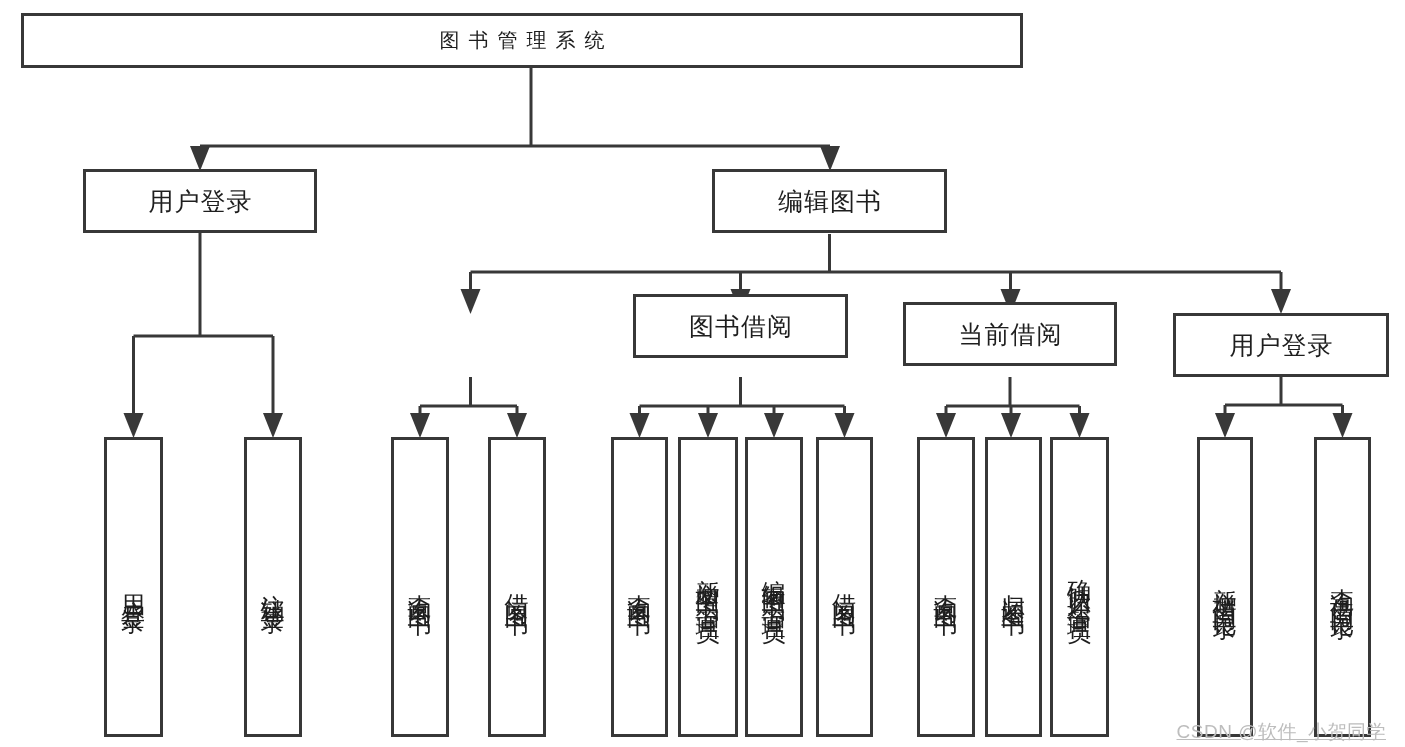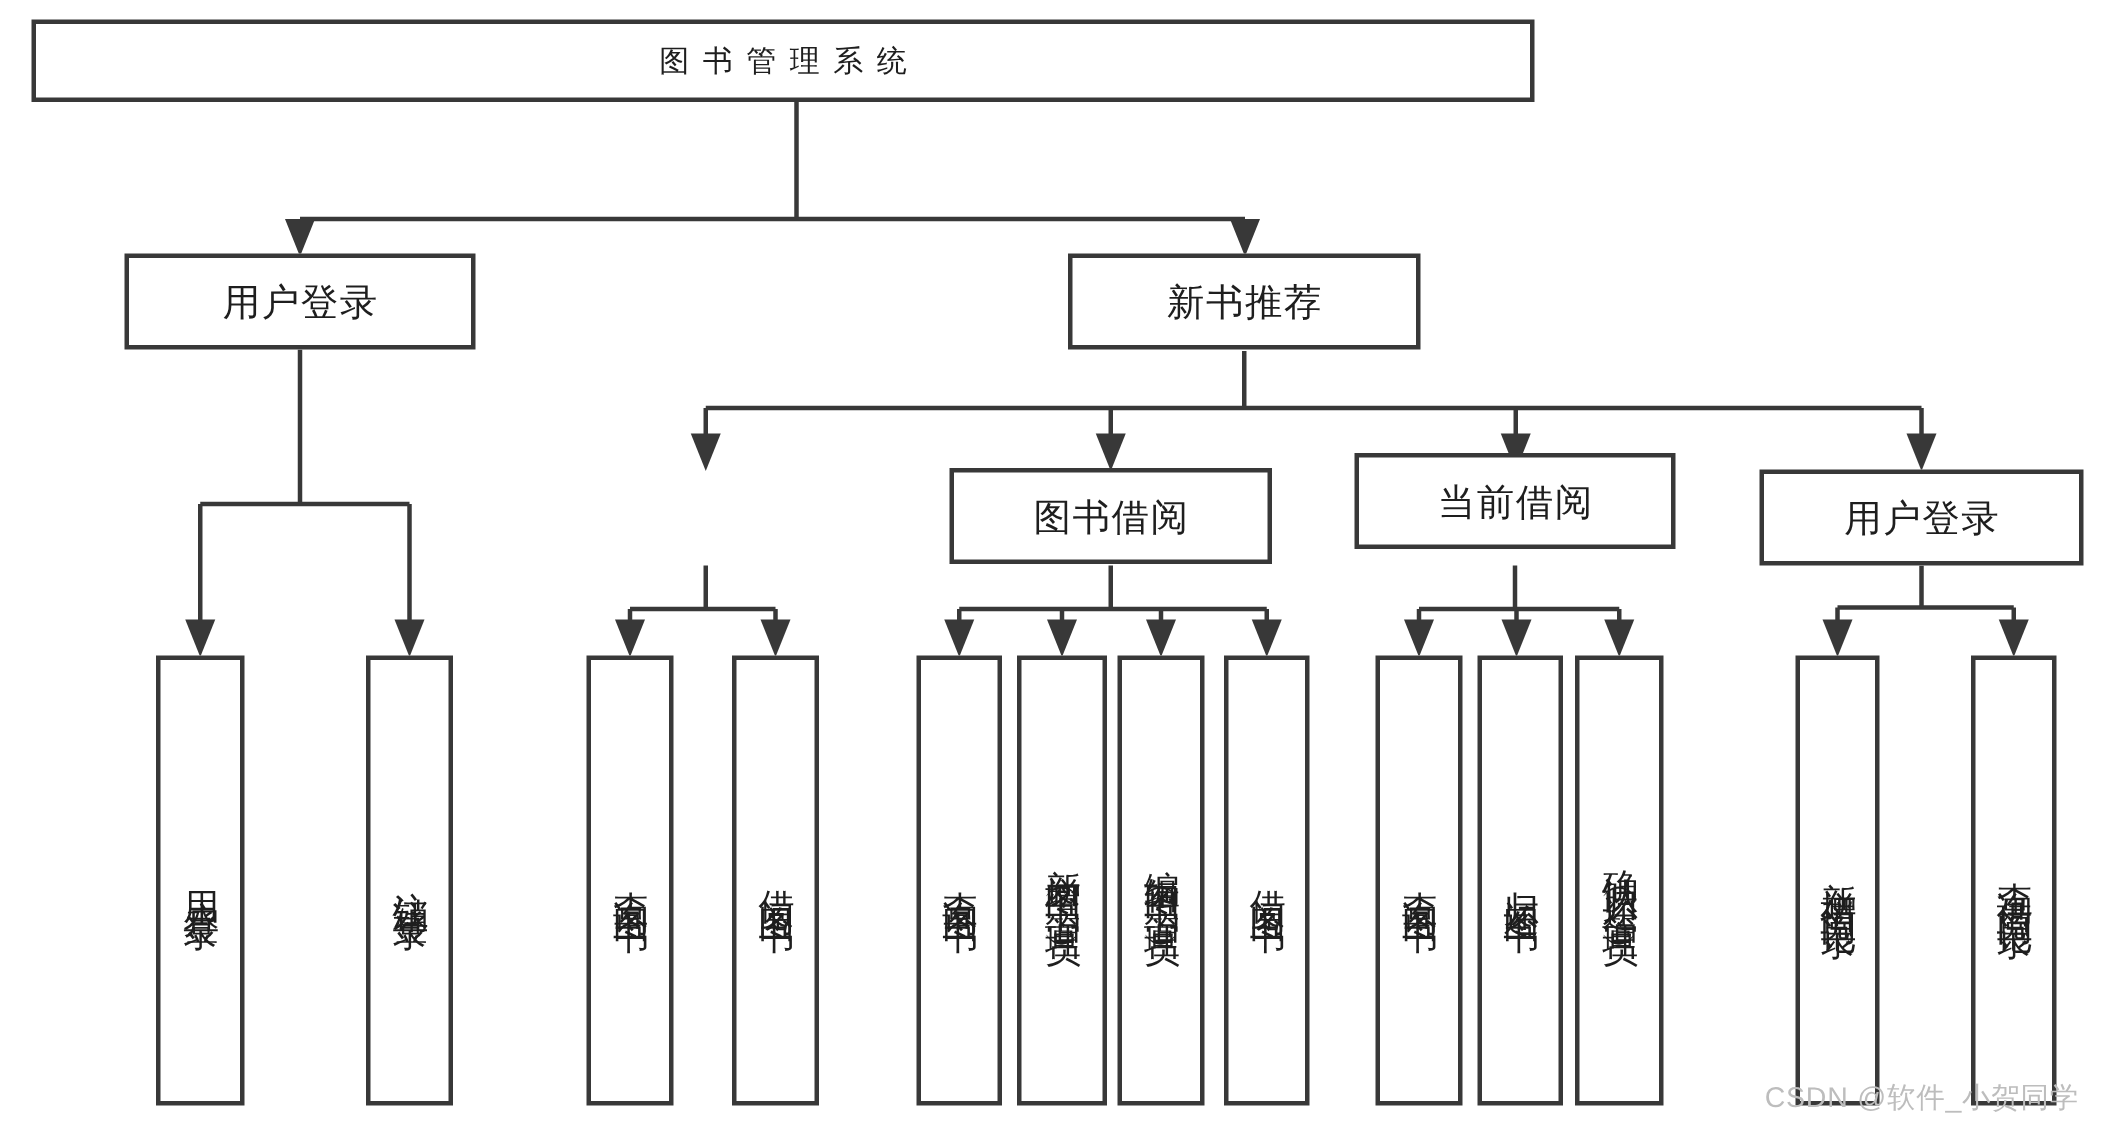--- a/index.html
+++ b/index.html
@@ -14,21 +14,21 @@
     color:#1e1e1e;text-align:center;z-index:2;
   }
   .root-node span{font-size:20px;letter-spacing:9px;padding-left:9px;white-space:nowrap;}
   .lvl-node span{font-size:25px;letter-spacing:1px;padding-left:1px;white-space:nowrap;}
   .leaf-node span{
     writing-mode:vertical-rl;text-orientation:mixed;
     font-size:24px;line-height:1.05;letter-spacing:6px;
   }
   .watermark{
     position:absolute;top:719px;right:11px;z-index:5;
-    font-size:19px;color:#bdbdbd;letter-spacing:.5px;white-space:nowrap;
+    font-size:19px;color:#bdbdbd;letter-spacing:.5px;white-space:nowrap;text-decoration:underline;
   }
 </style>
 </head>
 <body>
 
 <div class="stage">
 
   <svg width="1405" height="747" viewBox="0 0 1405 747">
     <g stroke="#383838" stroke-width="3" fill="none">
 
@@ -94,24 +94,24 @@
   </svg>
 
   <div class="node root-node" style="left:21px;top:13px;width:1002px;height:55px">
     <span>图书管理系统</span>
   </div>
 
   <div class="node lvl-node" style="left:83px;top:169px;width:234px;height:64px">
     <span>用户登录</span>
   </div>
   <div class="node lvl-node" style="left:712px;top:169px;width:235px;height:64px">
-    <span>新书推荐</span>
+    <span>编辑图书</span>
   </div>
 
-  <div class="node lvl-node" style="left:633px;top:312px;width:215px;height:64px">
+  <div class="node lvl-node" style="left:633px;top:294px;width:215px;height:64px">
     <span>图书借阅</span>
   </div>
   <div class="node lvl-node" style="left:903px;top:302px;width:214px;height:64px">
     <span>当前借阅</span>
   </div>
   <div class="node lvl-node" style="left:1173px;top:313px;width:216px;height:64px">
     <span>用户登录</span>
   </div>
 
   <div class="node leaf-node" style="left:104px;top:437px;width:59px;height:300px">

